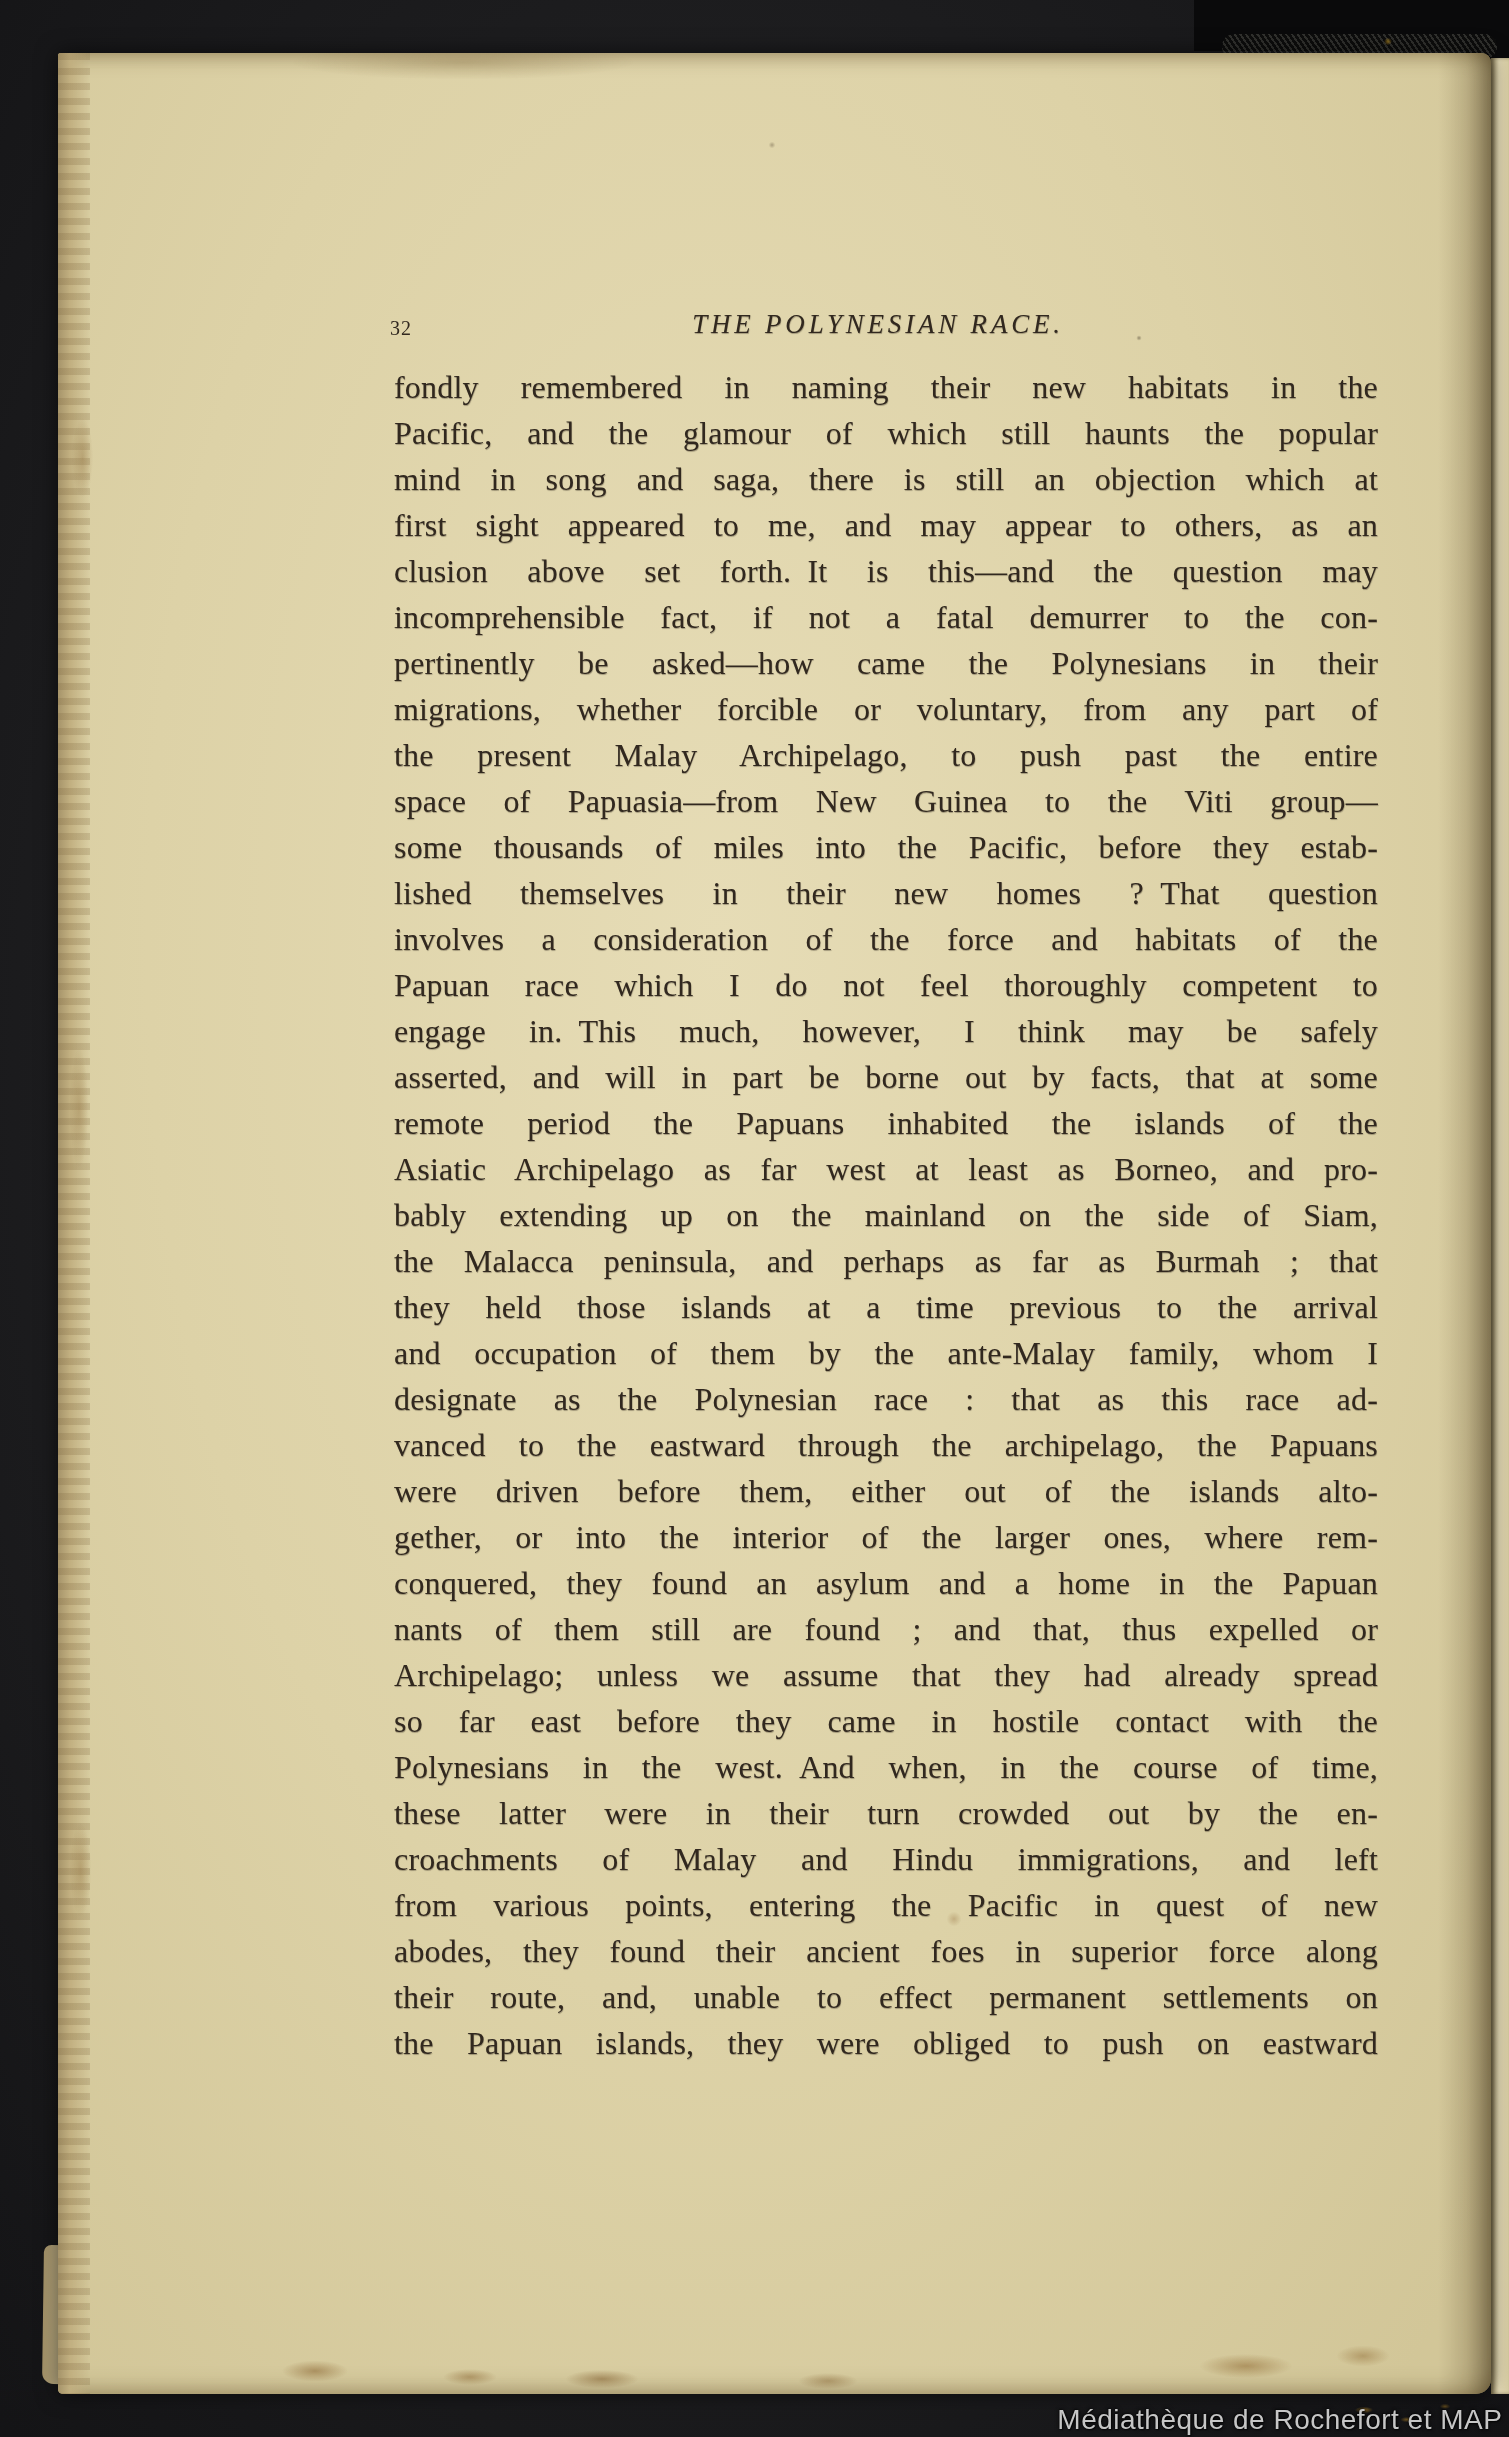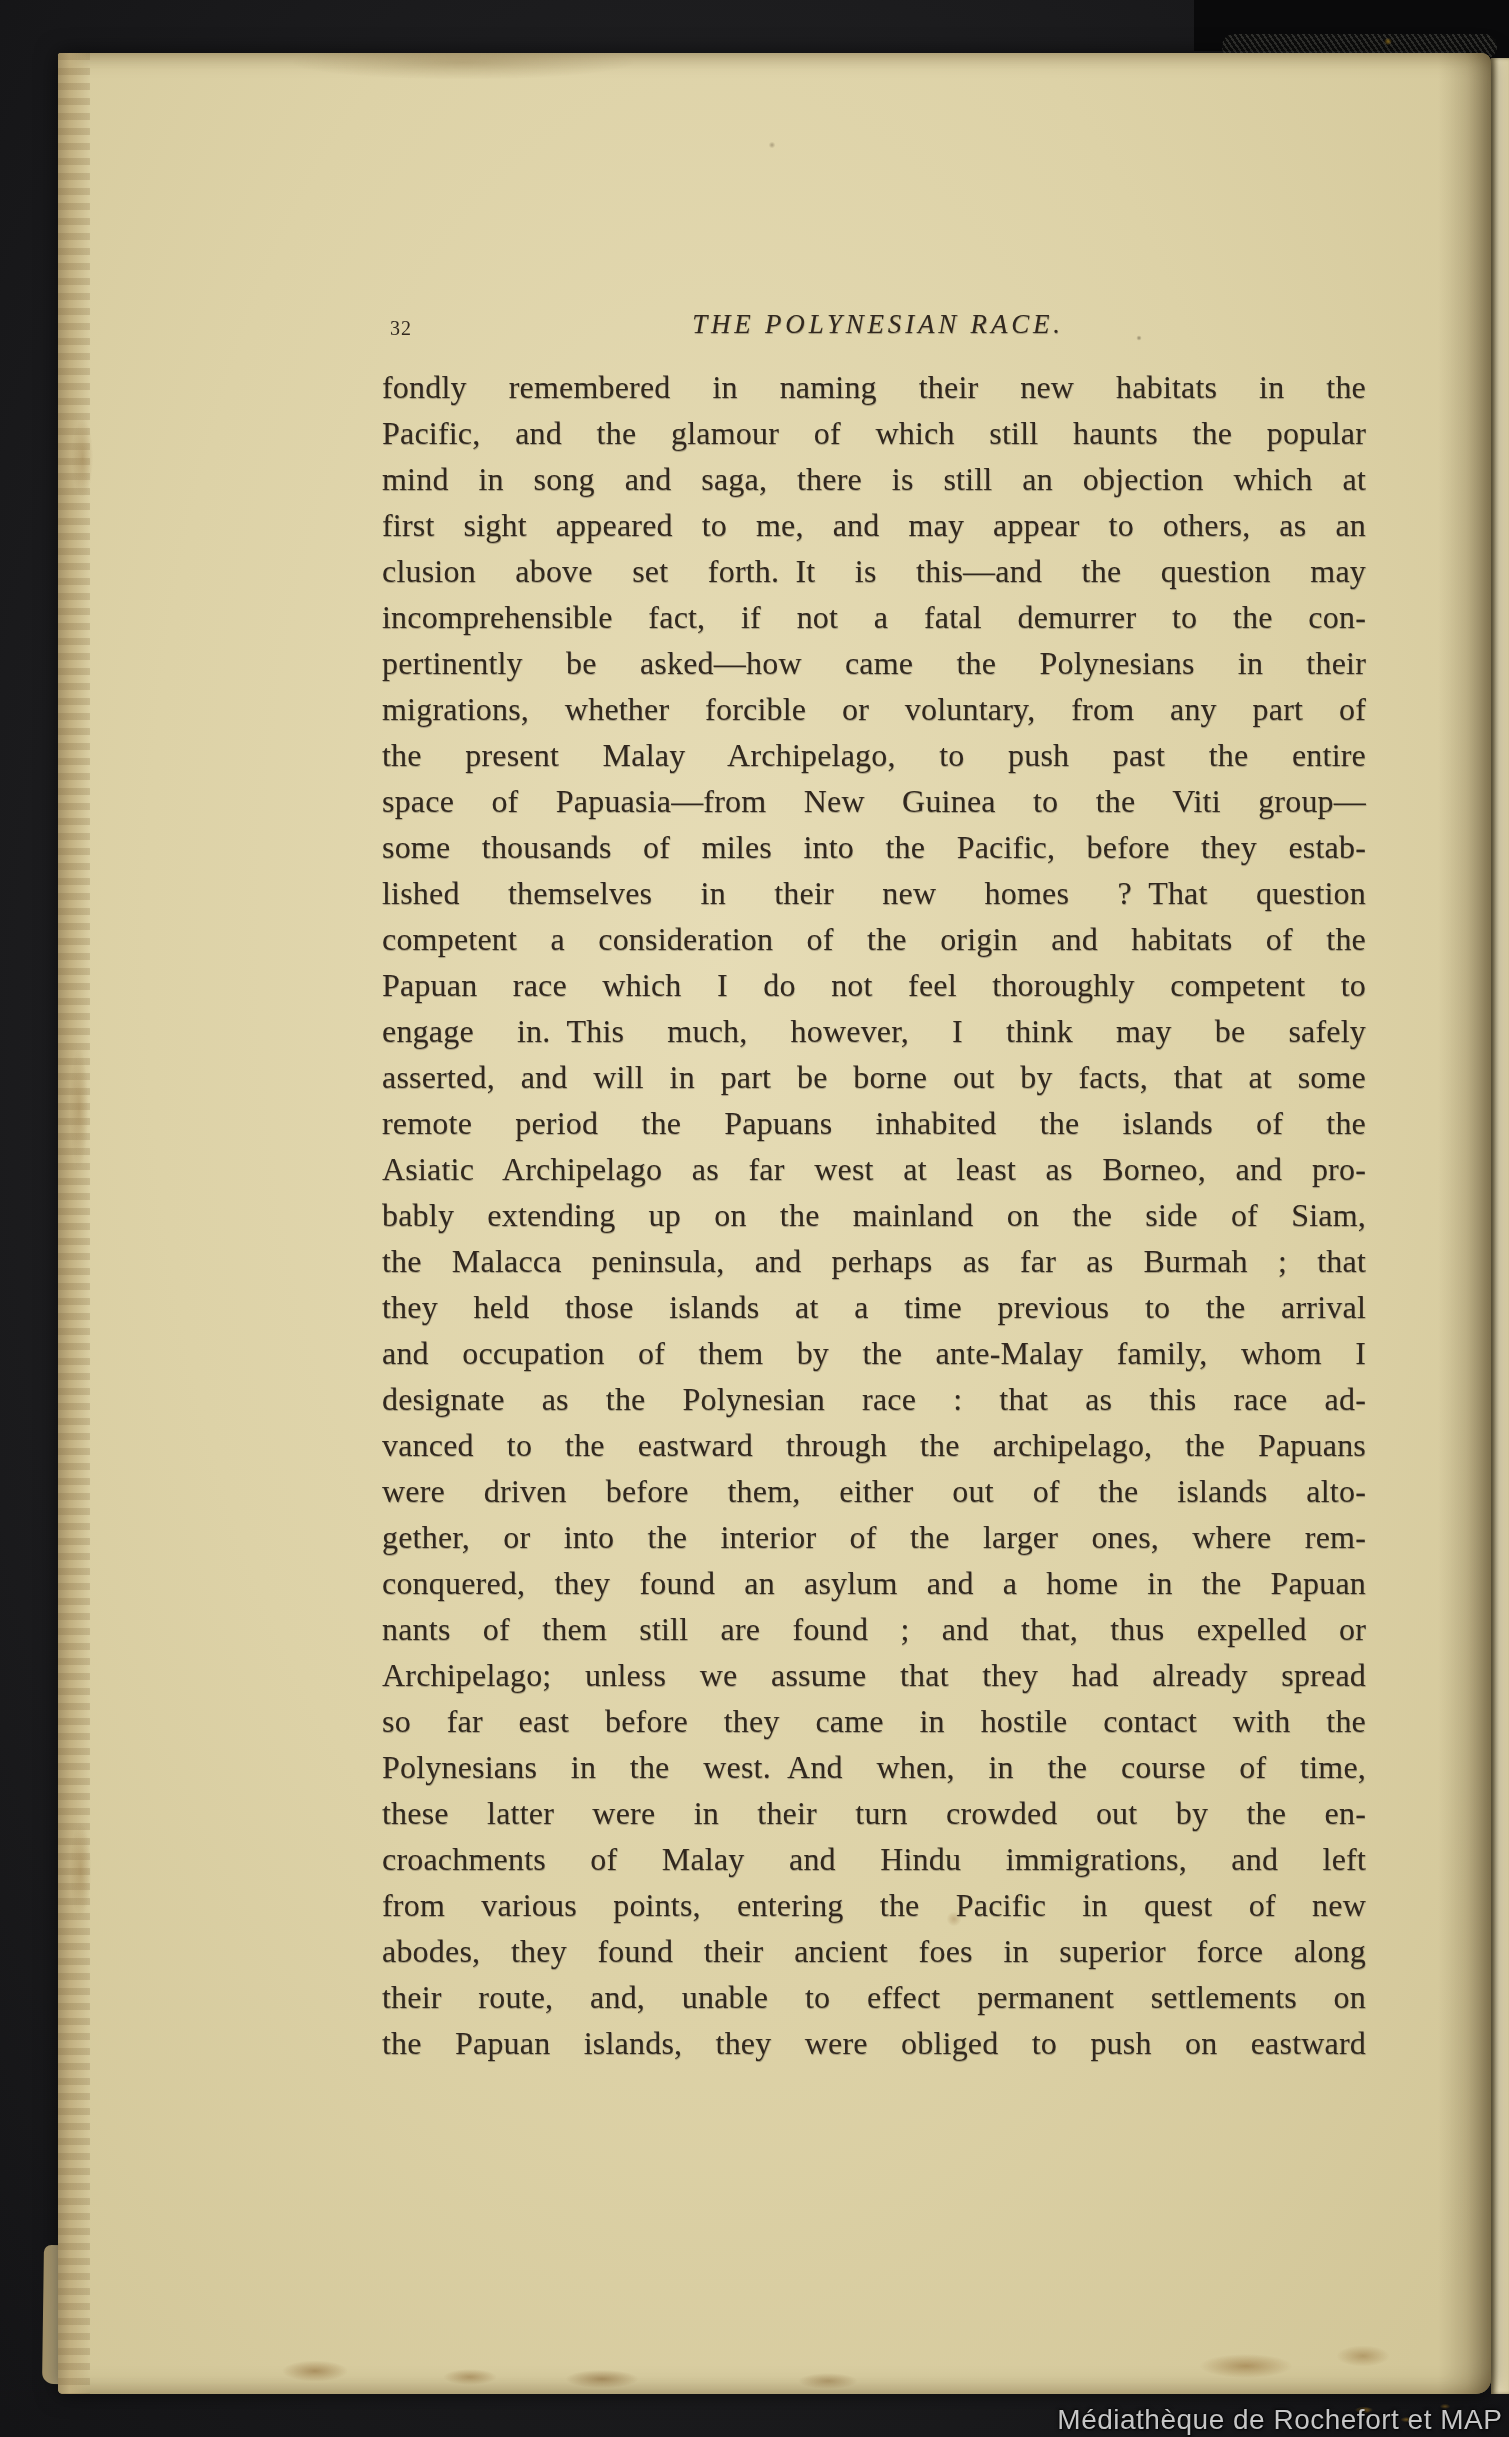--- a/index.html
+++ b/index.html
@@ -88,21 +88,21 @@
       radial-gradient(ellipse 15px 66px at 22.6px 1817px, rgba(150,120,70,.42), transparent 70%);
   }
 
   .running-head{position:absolute;left:328px;top:256px;width:984px;height:56px;color:var(--ink);}
   .pagenum{position:absolute;left:4px;top:7.5px;font-size:20px;letter-spacing:0.9px;}
   .rtitle{
     display:block;text-align:center;font-style:italic;font-size:27px;letter-spacing:3.8px;
     text-shadow:0.4px 0.6px 0.7px rgba(50,40,28,.35);
   }
 
-  .body-text{position:absolute;left:324px;top:311px;width:984px;color:var(--ink);}
+  .body-text{position:absolute;left:336px;top:311px;width:984px;color:var(--ink);}
   .line{
     height:46px;line-height:46px;font-size:32px;letter-spacing:0.2px;word-spacing:1.4px;
     text-align:justify;text-align-last:justify;-moz-text-align-last:justify;
     text-shadow:0.4px 0.6px 0.7px rgba(50,40,28,.35);white-space:normal;
   }
 
   .watermark{
     position:absolute;right:6.6px;bottom:1.9px;z-index:5;
     font-family:"Liberation Sans","DejaVu Sans",sans-serif;font-size:28px;letter-spacing:0.5px;
     color:var(--watermark);
@@ -138,21 +138,21 @@
         <div class="line">mind in song and saga, there is still an objection which at</div>
         <div class="line">first sight appeared to me, and may appear to others, as an</div>
         <div class="line">clusion above set forth. It is this—and the question may</div>
         <div class="line">incomprehensible fact, if not a fatal demurrer to the con-</div>
         <div class="line">pertinently be asked—how came the Polynesians in their</div>
         <div class="line">migrations, whether forcible or voluntary, from any part of</div>
         <div class="line">the present Malay Archipelago, to push past the entire</div>
         <div class="line">space of Papuasia—from New Guinea to the Viti group—</div>
         <div class="line">some thousands of miles into the Pacific, before they estab-</div>
         <div class="line">lished themselves in their new homes ? That question</div>
-        <div class="line">competent a consideration of the origin and habitats of the</div>
+        <div class="line">involves a consideration of the force and habitats of the</div>
         <div class="line">Papuan race which I do not feel thoroughly competent to</div>
         <div class="line">engage in. This much, however, I think may be safely</div>
         <div class="line">asserted, and will in part be borne out by facts, that at some</div>
         <div class="line">remote period the Papuans inhabited the islands of the</div>
         <div class="line">Asiatic Archipelago as far west at least as Borneo, and pro-</div>
         <div class="line">bably extending up on the mainland on the side of Siam,</div>
         <div class="line">the Malacca peninsula, and perhaps as far as Burmah ; that</div>
         <div class="line">they held those islands at a time previous to the arrival</div>
         <div class="line">and occupation of them by the ante-Malay family, whom I</div>
         <div class="line">designate as the Polynesian race : that as this race ad-</div>

